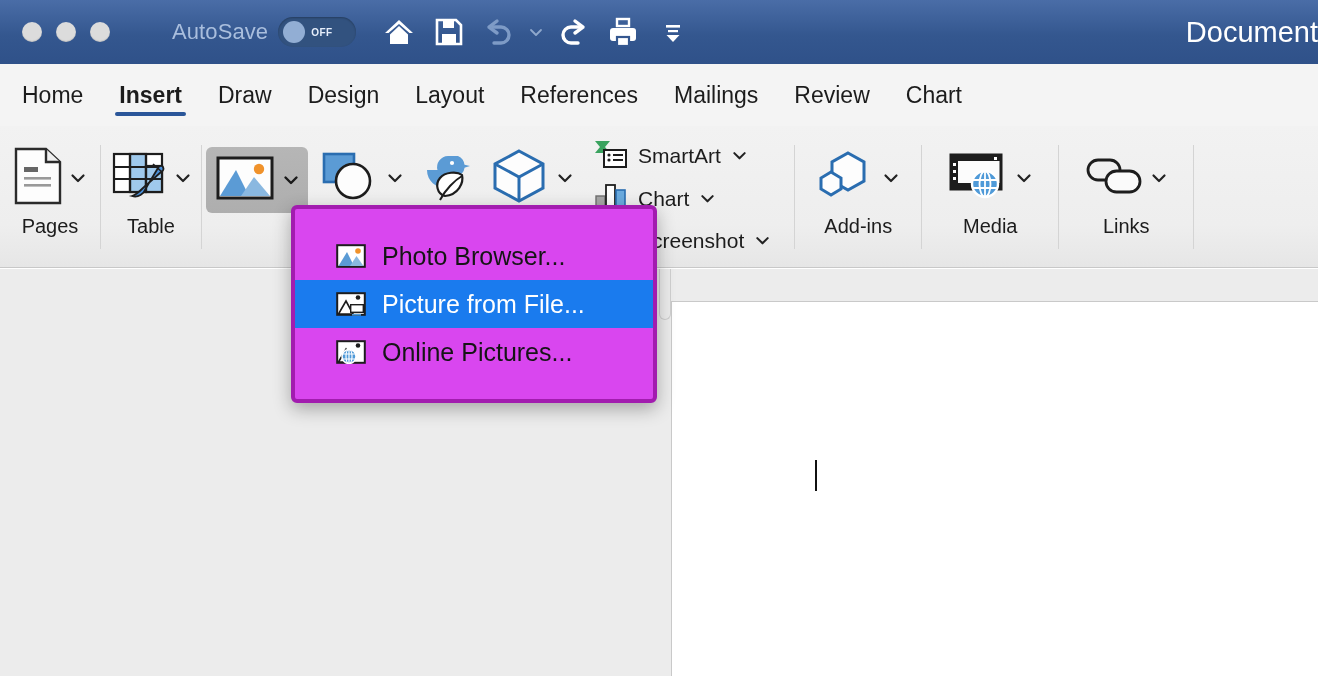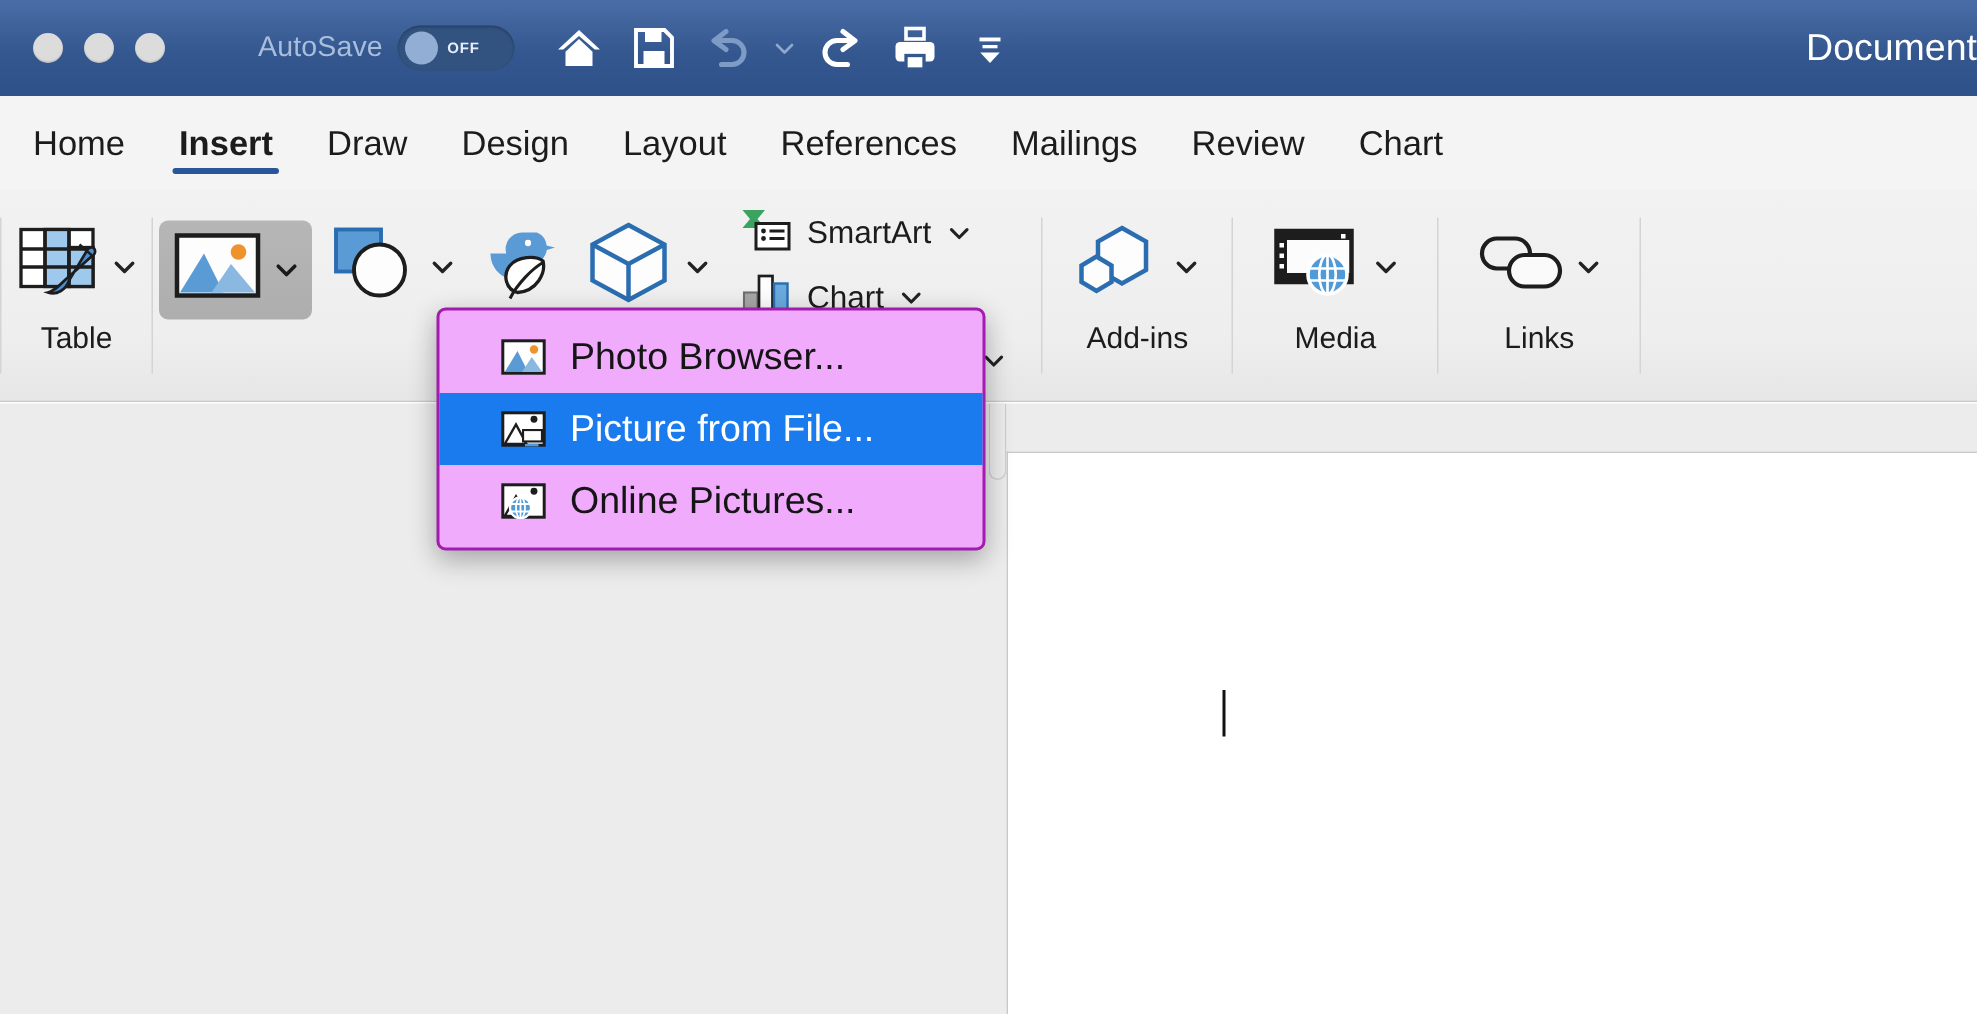--- a/index.html
+++ b/index.html
@@ -17,41 +17,41 @@
     display: flex; align-items: center;
     overflow: hidden;
   }
   #traffic { display: flex; gap: 14px; margin-left: 22px; }
   .tl-dot {
     width: 20px; height: 20px; border-radius: 50%;
     background: #dcdcdc;
     box-shadow: inset 0 -1px 1px rgba(0,0,0,.12);
   }
   #autosave-group { display: flex; align-items: center; margin-left: 62px; gap: 10px; }
-  #autosave-label { color: #a9bedd; font-size: 19px; letter-spacing: .1px; }
+  #autosave-label { color: #a9bedd; font-size: 22px; letter-spacing: .1px; }
   #autosave-toggle {
     width: 78px; height: 30px; border-radius: 15px;
     background: #32527f; display: flex; align-items: center; padding: 0 5px; gap: 6px;
     box-shadow: inset 0 1px 2px rgba(0,0,0,.25);
   }
   #autosave-knob { width: 22px; height: 22px; border-radius: 50%; background: #92aed4; flex: none; }
   #autosave-state { color: #e6eefb; font-size: 10px; font-weight: bold; letter-spacing: .5px; }
 
   #qat { display: flex; align-items: center; margin-left: 20px; gap: 4px; }
   .qat-btn {
     width: 46px; height: 46px; display: flex; align-items: center; justify-content: center;
     border-radius: 4px;
   }
   .qat-btn svg { display: block; }
   .qat-caret { width: 20px; display: flex; align-items: center; justify-content: center; }
 
   #doc-title {
     position: absolute; right: 0; top: 0; height: 64px;
     display: flex; align-items: center; color: #ffffff;
-    font-size: 25px; white-space: nowrap;
+    font-size: 29px; white-space: nowrap;
     padding-right: 0;
   }
 
   
   #tabbar {
     position: absolute; left: 0; top: 64px; width: 1318px; height: 62px;
     background: #f4f4f4;
     display: flex; align-items: flex-start;
   }
   .tab {
@@ -98,25 +98,25 @@
     border-radius: 6px;
   }
 
   .smallstack { display: flex; flex-direction: column; justify-content: center; height: 132px; padding-top: 4px; }
   .smallrow { display: flex; align-items: center; gap: 10px; height: 44px; padding-left: 6px; }
   .smallrow .sl { font-size: 21px; color: #1c1c1c; }
 
   
   #picmenu {
     position: absolute; left: 291px; top: 205px; width: 366px;
-    background: #f0abfc;
-    border: 2px solid #a21caf;
+    background: #d946ef;
+    border: 4px solid #a21caf;
     border-radius: 6px;
     box-shadow: 0 6px 18px rgba(0,0,0,.30);
-    padding: 7px 0;
+    padding: 23px 0;
     z-index: 40;
   }
   .mitem {
     height: 48px; display: flex; align-items: center; gap: 16px;
     padding-left: 41px;
     font-size: 25px; color: #151515;
     white-space: nowrap;
   }
   .mitem.sel { background: #1a7bee; color: #ffffff; align-items: center; }
   .mitem .micon { width: 30px; height: 30px; flex: none; display: flex; align-items: center; justify-content: center; }
@@ -224,20 +224,41 @@
   <div class="tab">Design</div>
   <div class="tab">Layout</div>
   <div class="tab">References</div>
   <div class="tab">Mailings</div>
   <div class="tab">Review</div>
   <div class="tab">Chart</div>
 </div>
 
 <div id="ribbon">
 
+  <div class="rgroup">
+    <div class="bigitem">
+      <div class="iconrow">
+        <span>
+          <svg width="50" height="58" viewBox="0 0 50 58">
+            <path d="M3 2 H33 L47 15 V56 H3 Z" fill="#fdfdfd" stroke="#2b2b2b" stroke-width="2.4"></path>
+            <path d="M33 2 V15 H47" fill="#efefef" stroke="#2b2b2b" stroke-width="2.4"></path>
+            <rect x="11" y="20" width="14" height="5" fill="#666"></rect>
+            <rect x="11" y="30" width="27" height="2.6" fill="#999"></rect>
+            <rect x="11" y="37" width="27" height="2.6" fill="#999"></rect>
+          </svg>
+        </span>
+        <span class="caret">
+          <svg width="18" height="18" viewBox="0 0 18 18">
+            <path d="M3.5 6.5 L9 12 L14.5 6.5" fill="none" stroke="#222" stroke-width="2.2" stroke-linecap="round" stroke-linejoin="round"></path>
+          </svg>
+        </span>
+      </div>
+      <div class="lbl">Pages</div>
+    </div>
+  </div>
 
   <div class="rsep"></div>
 
   <div class="rgroup">
     <div class="bigitem">
       <div class="iconrow">
         <span>
           <svg width="58" height="56" viewBox="0 0 58 56">
             <rect x="4" y="6" width="48" height="38" fill="#fff" stroke="#1d1d1d" stroke-width="2.2"></rect>
             <rect x="20" y="6" width="16" height="38" fill="#9fc9ec" stroke="#1d1d1d" stroke-width="2.2"></rect>

